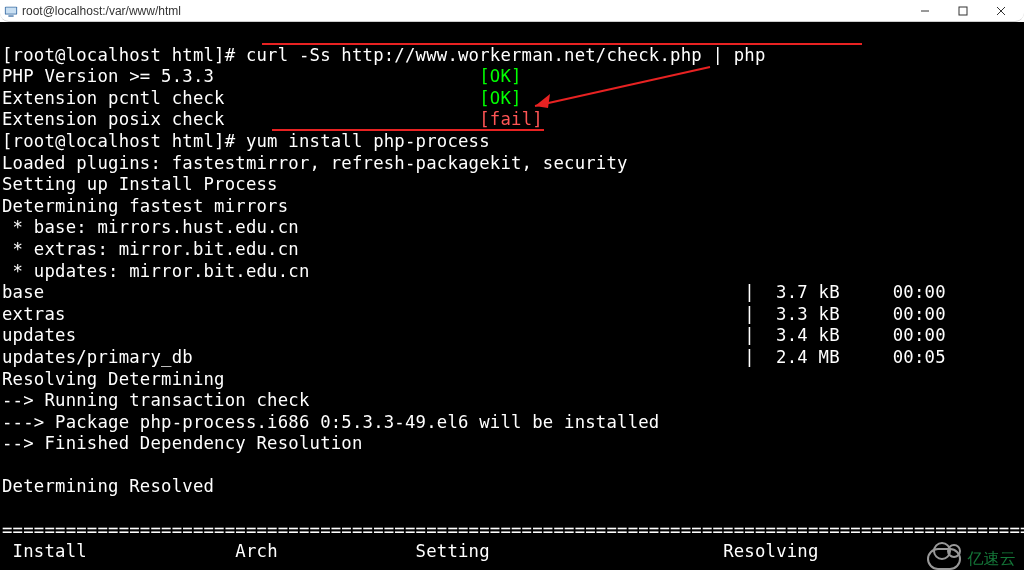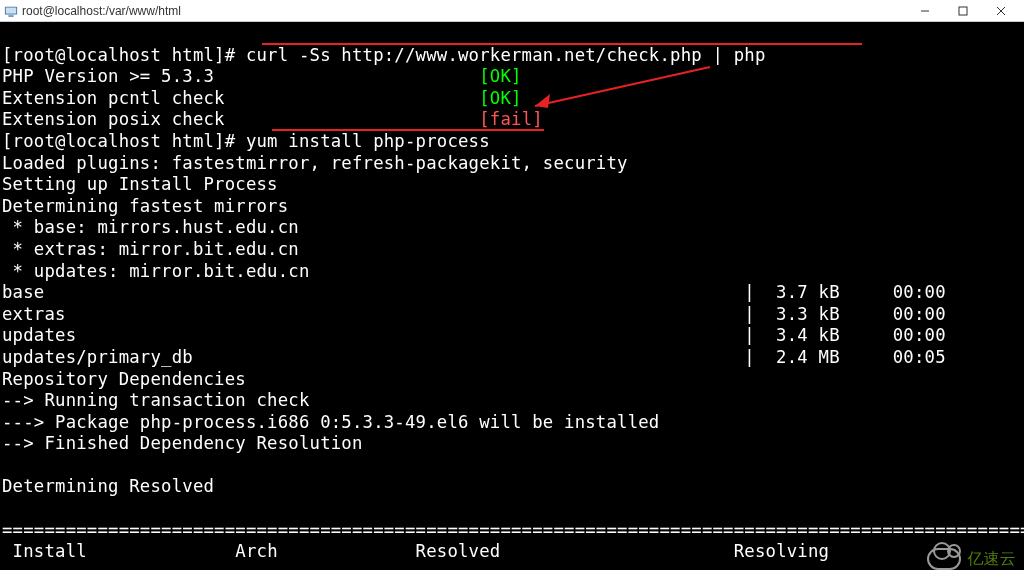--- a/index.html
+++ b/index.html
@@ -1,19 +1,19 @@
 <!DOCTYPE html>
 <html><head>
 <meta charset="utf-8">
 <style>
   * { margin: 0; padding: 0; box-sizing: border-box; }
   html, body { width: 1024px; height: 570px; overflow: hidden; font-family: "Segoe UI", Tahoma, sans-serif; background: #fff; }
   .titlebar {
     height: 22px; background: #fff; border-bottom: 1px solid #ccc;
-    display: flex; align-items: center; padding: 0 4px; font-size: 12px; color: #333;
+    display: flex; align-items: center; padding: 0 4px; font-size: 12px; color: #333; border-radius: 9px;
   }
   .titlebar .icon { width: 14px; height: 14px; margin-right: 4px; display: inline-block; }
   .titlebar .title { flex: 1; white-space: nowrap; }
   .winbtns { display: flex; gap: 0; }
   .winbtn { width: 38px; height: 20px; display: flex; align-items: center; justify-content: center; font-size: 11px; color: #333; }
   .winbtn svg { width: 10px; height: 10px; stroke: #333; stroke-width: 1; fill: none; }
   .terminal {
     position: relative;
     width: 1024px; height: 556px; background: #000; color: #fff;
     font-family: "DejaVu Sans Mono", "Courier New", monospace;
@@ -22,21 +22,21 @@
   }
   .g { color: #00ff00; }
   .r { color: #ff5555; }
   .annot-line { position: absolute; height: 0; border-top: 2px solid #e82222; }
   .arrow { position: absolute; }
   .arrow line { stroke: #e82222; stroke-width: 2; }
   .arrow polygon { fill: #e82222; }
   .watermark {
     position: absolute; right: 8px; bottom: 8px;
     display: flex; align-items: center; gap: 6px; opacity: 0.6;
-    color: #84cc16; font-family: Arial, sans-serif; font-size: 16px;
+    color: #22c55e; font-family: Arial, sans-serif; font-size: 16px;
   }
   .watermark .cloud {
     width: 34px; height: 22px; border: 2px solid #fff; border-radius: 14px;
     position: relative;
   }
   .watermark .cloud::before, .watermark .cloud::after {
     content: ""; position: absolute; background: transparent; border: 2px solid #fff; border-radius: 50%;
   }
   .watermark .cloud::before { width: 14px; height: 14px; top: -8px; left: 4px; }
   .watermark .cloud::after  { width: 10px; height: 10px; top: -6px; left: 18px; }
@@ -82,29 +82,29 @@
 <span>Loaded plugins: fastestmirror, refresh-packagekit, security</span>
 <span>Setting up Install Process</span>
 <span>Determining fastest mirrors</span>
 <span> * base: mirrors.hust.edu.cn</span>
 <span> * extras: mirror.bit.edu.cn</span>
 <span> * updates: mirror.bit.edu.cn</span>
 <span id="repos">base                                                                  |  3.7 kB     00:00
 extras                                                                |  3.3 kB     00:00
 updates                                                               |  3.4 kB     00:00
 updates/primary_db                                                    |  2.4 MB     00:05</span>
-<span>Repository Dependencies</span>
+<span>Resolving Determining</span>
 <span>--&gt; Running transaction check</span>
 <span>---&gt; Package php-process.i686 0:5.3.3-49.el6 will be installed</span>
 <span>--&gt; Finished Dependency Resolution</span>
 
 <span>Determining Resolved</span>
 
 <span id="hr1">==================================================================================================</span>
- <span>Install</span>              <span>Arch</span>             <span>Resolved</span>                      <span>Resolving</span>
+ <span>Install</span>              <span>Arch</span>             <span>Setting</span>                      <span>Resolving</span>
 <span id="hr2">==================================================================================================</span>
 
   
   <div class="annot-line" style="left:262px; top:21px; width:600px;"></div>
   
   <div class="annot-line" style="left:272px; top:107px; width:272px;"></div>
   
   <svg class="arrow" style="left:520px; top:40px;" width="200" height="55">
     <line x1="190" y1="5" x2="15" y2="44"></line>
     <polygon points="15,44 30,32 28,46"></polygon>

